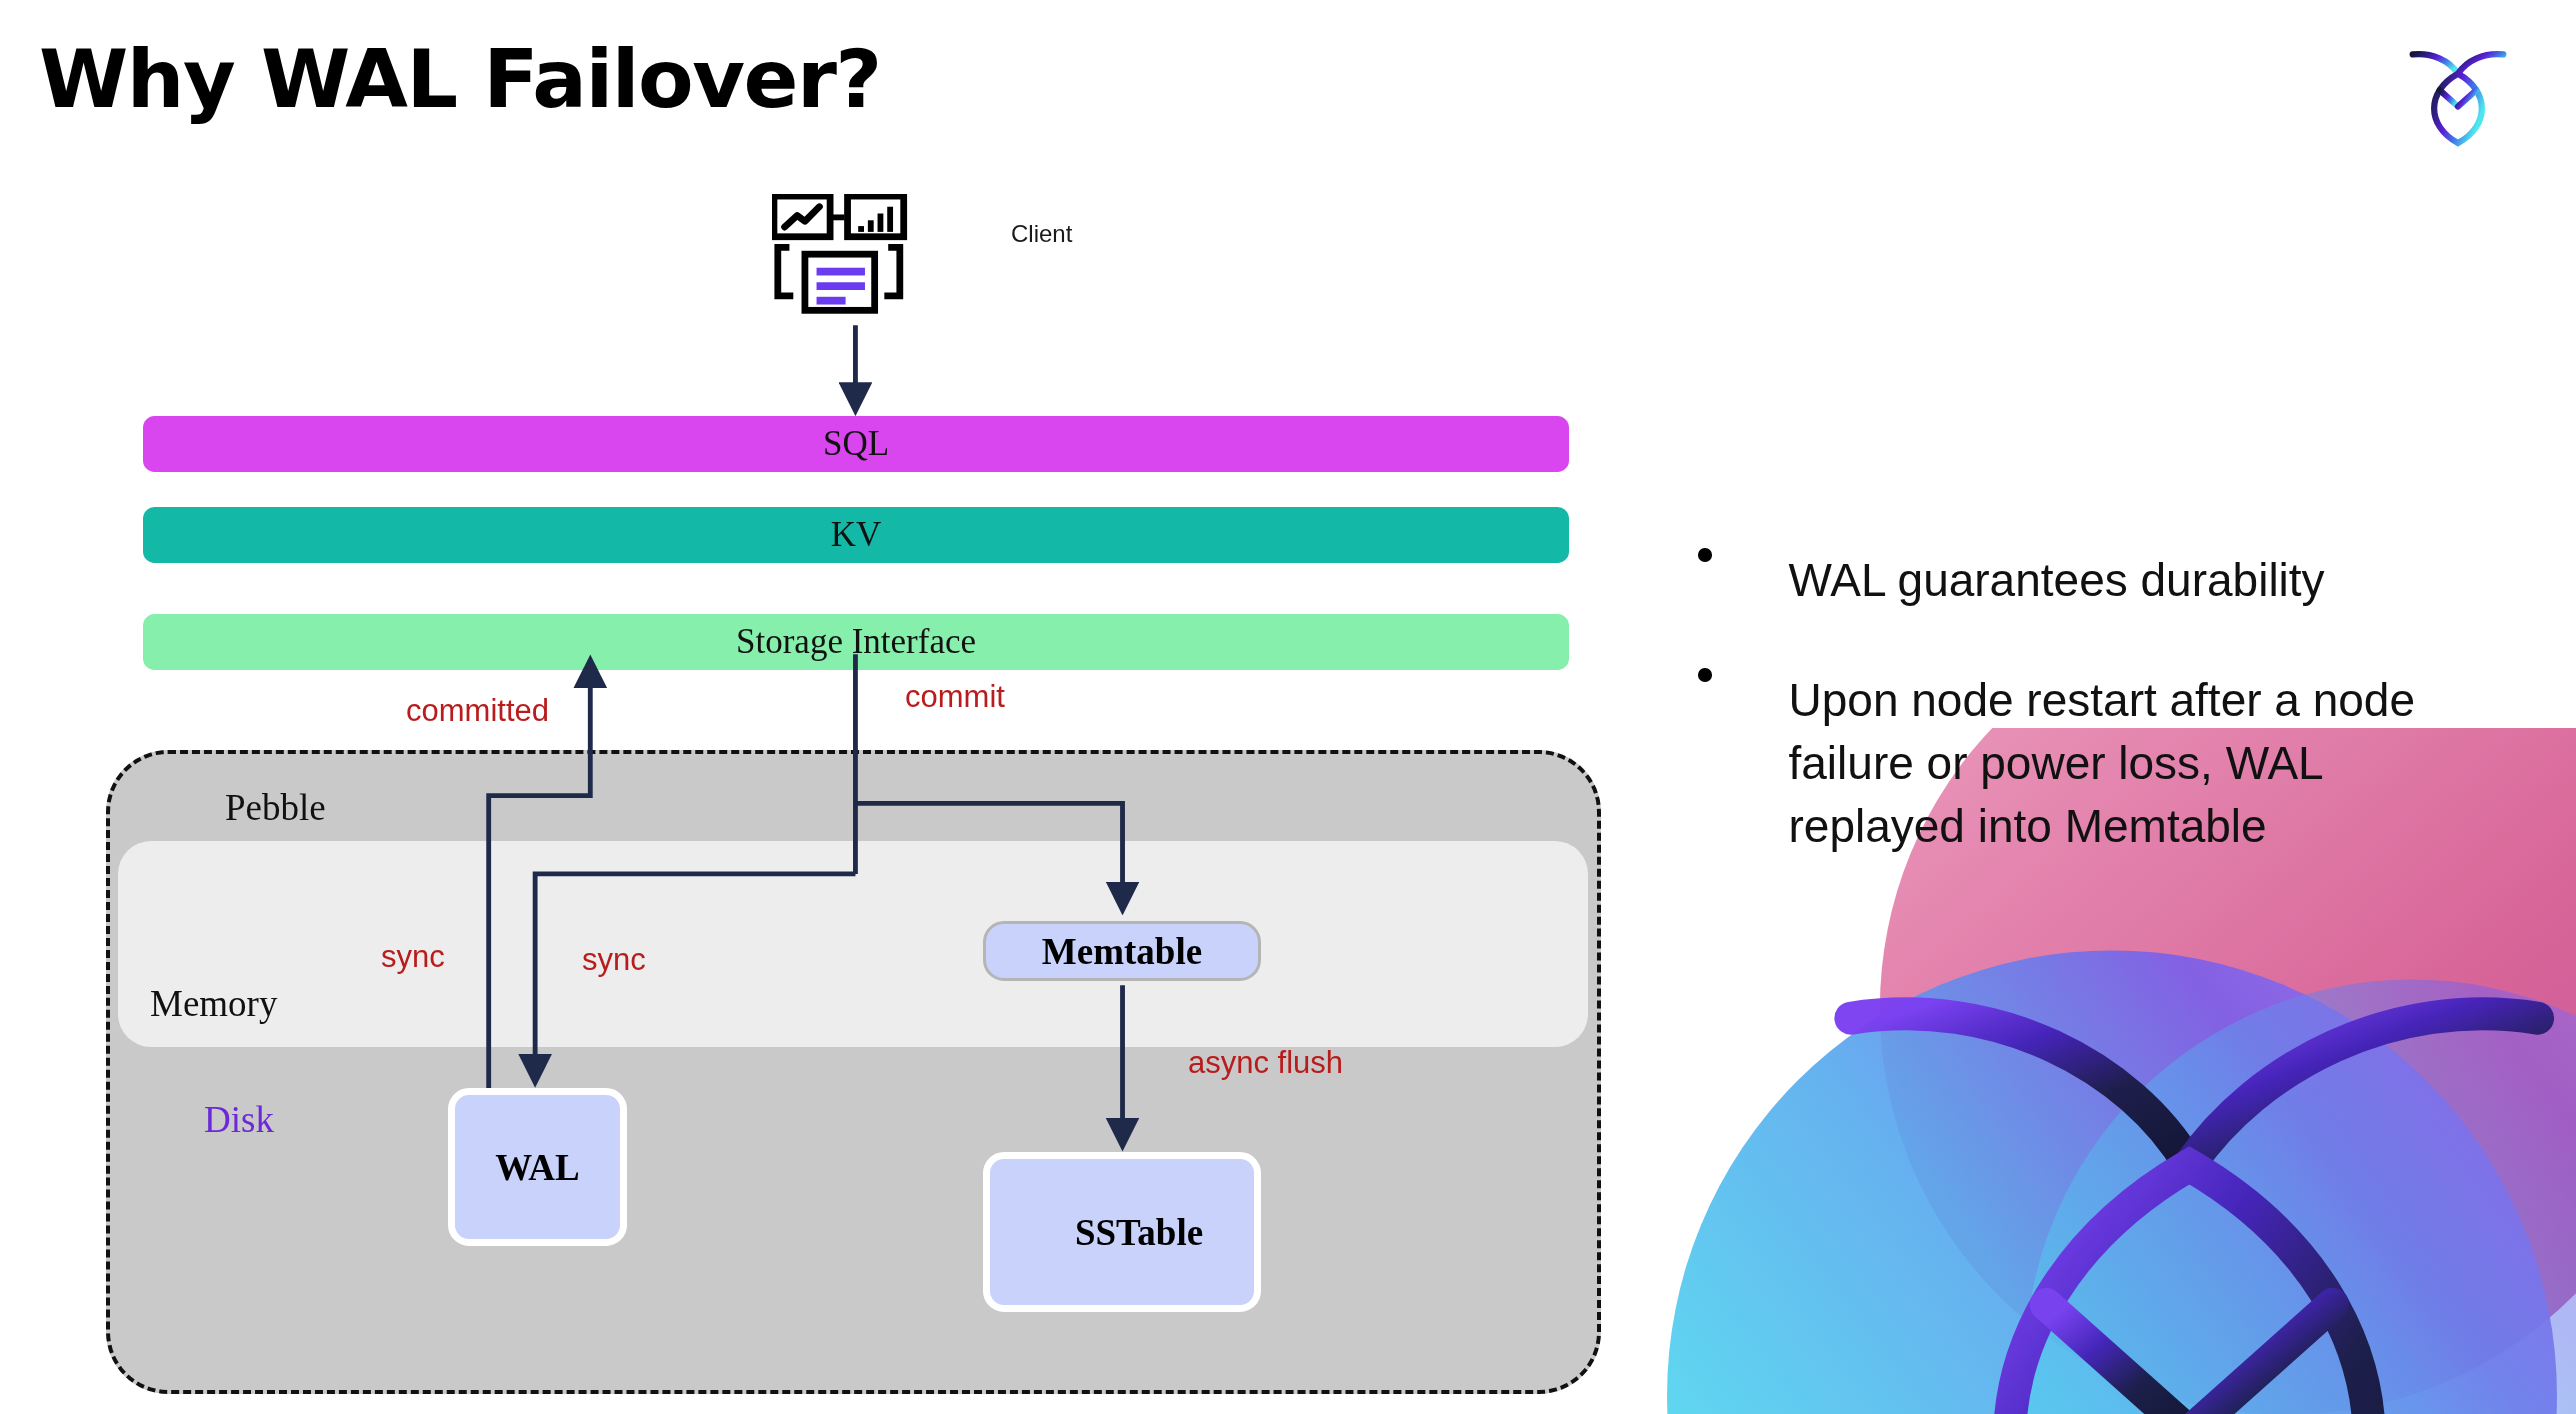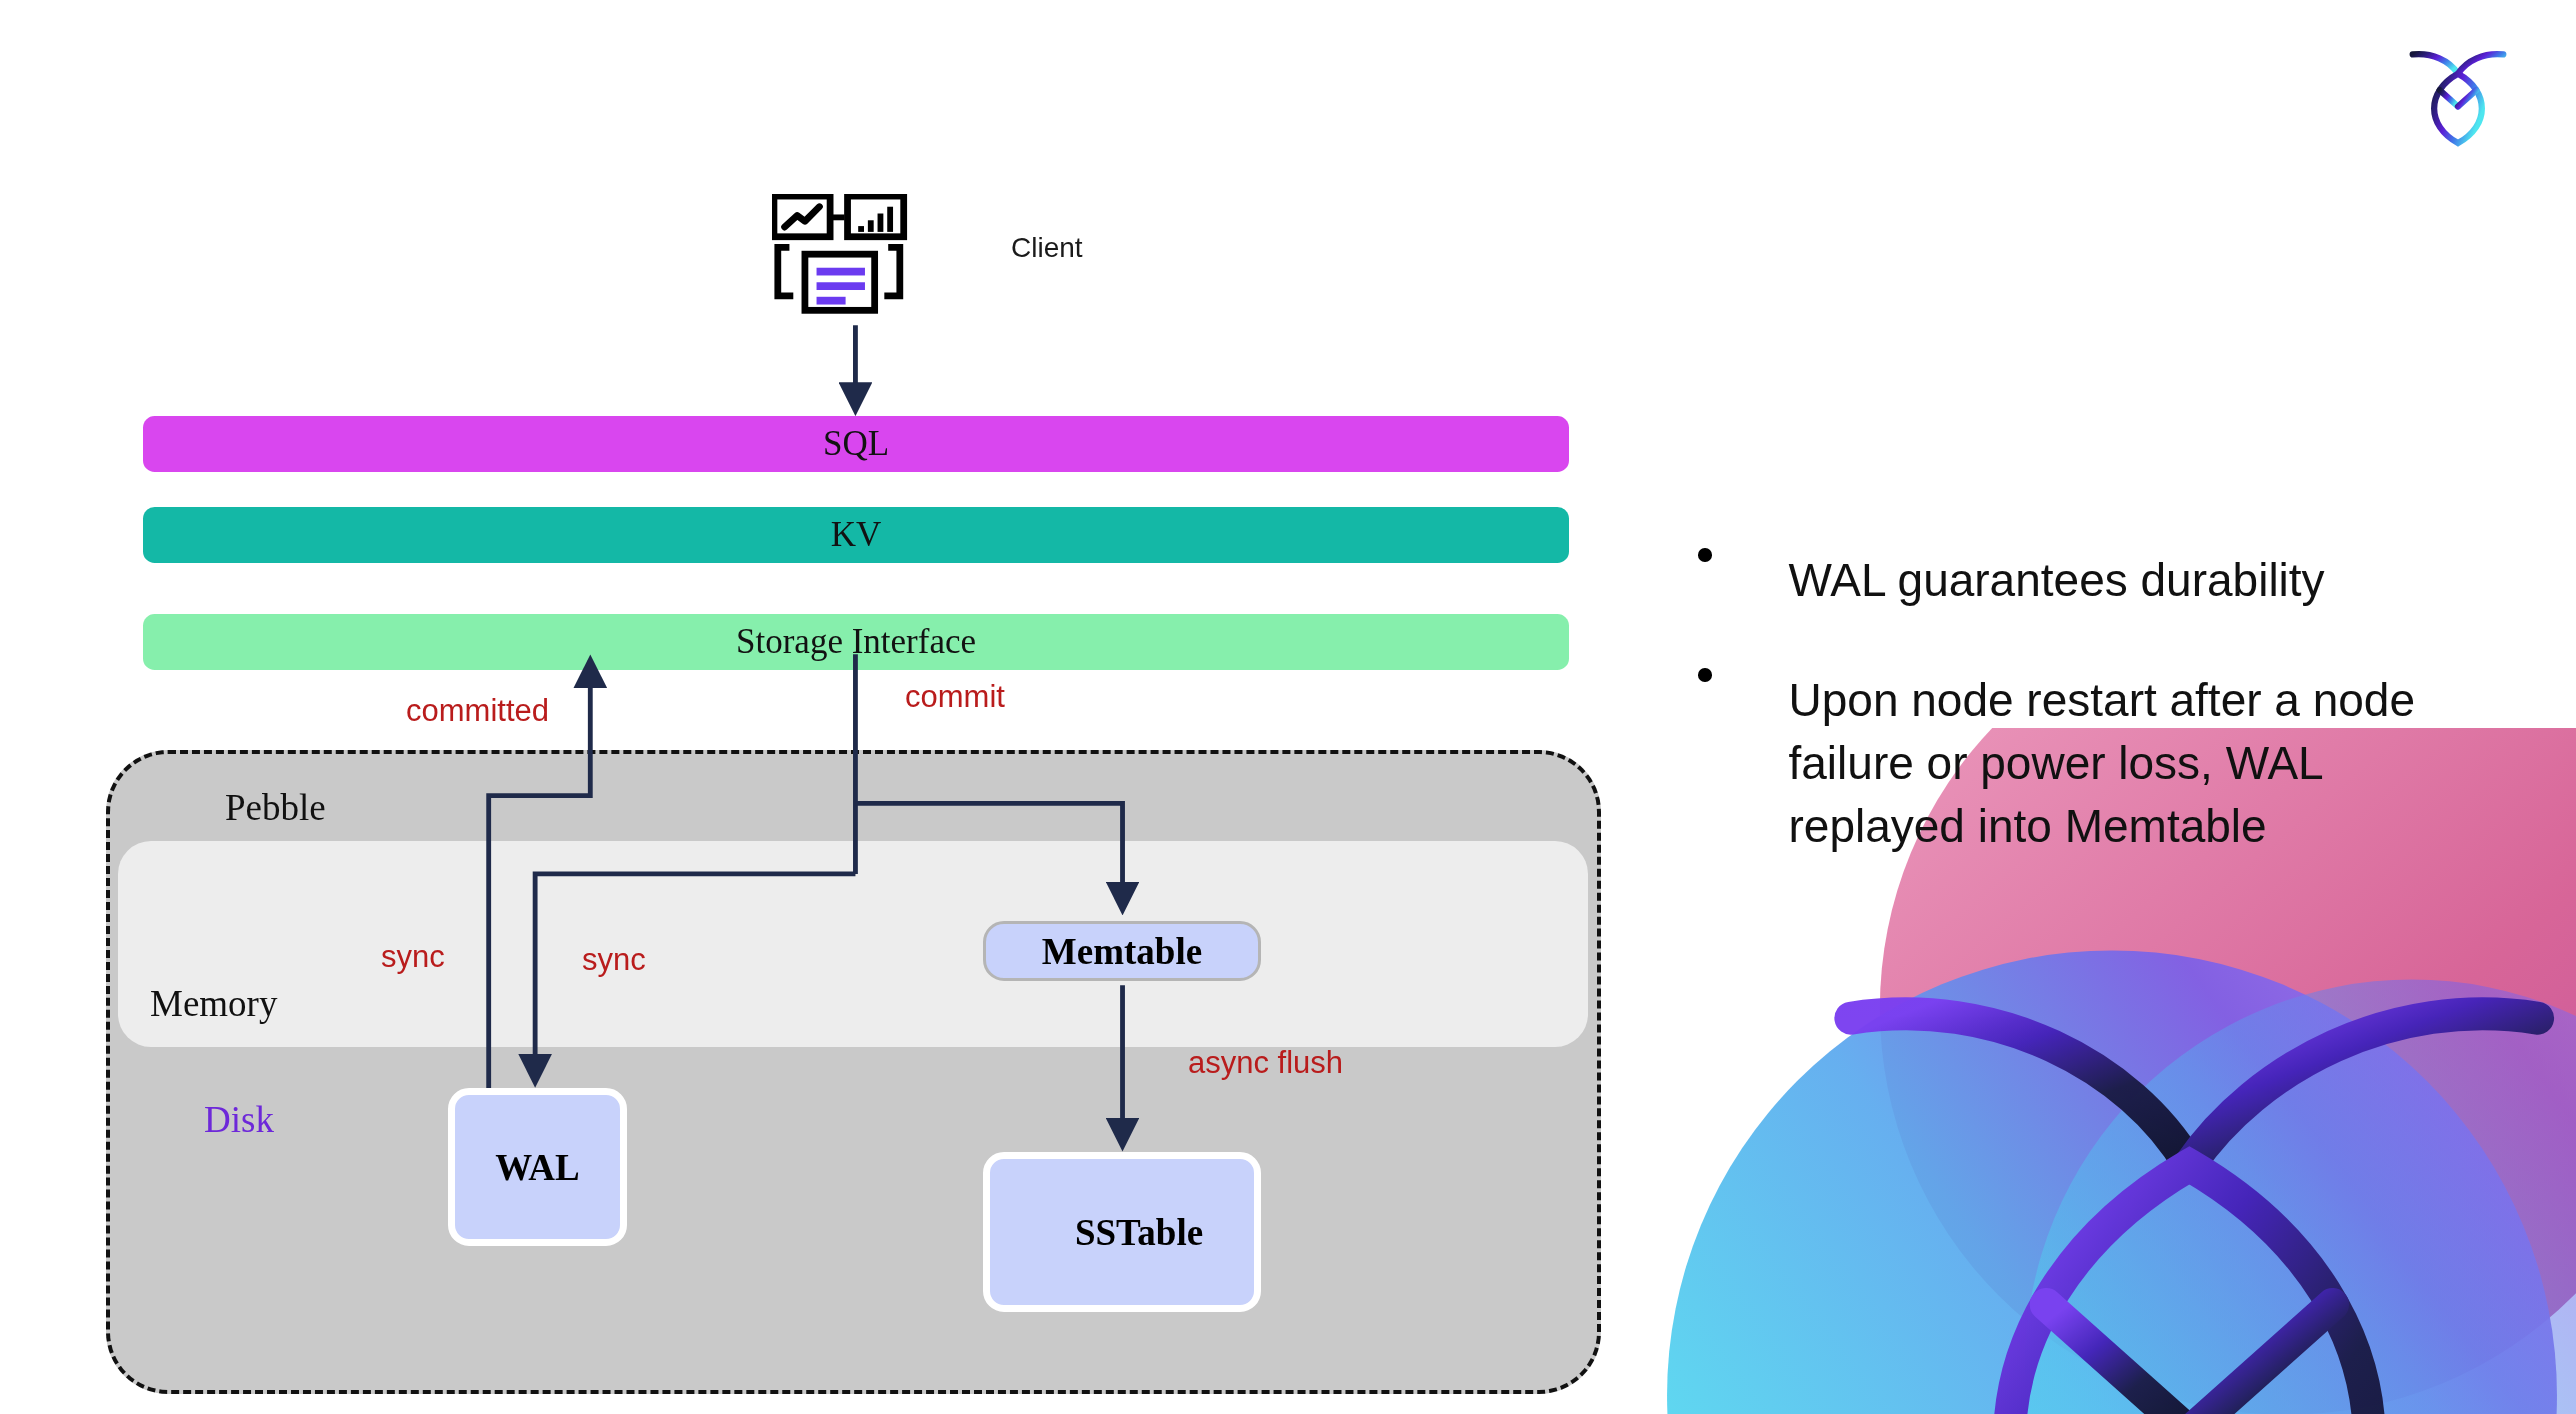--- a/index.html
+++ b/index.html
@@ -61,22 +61,22 @@
   #client-icon {
     position: absolute;
     left: 772px;
     top: 194px;
     width: 153px;
     height: 131px;
   }
   #client-label {
     position: absolute;
     left: 1011px;
-    top: 232px;
-    font-size: 28px;
+    top: 220px;
+    font-size: 24px;
     color: #1a1a1a;
     font-family: "Liberation Sans", sans-serif;
   }
 
   
   .layer-bar {
     position: absolute;
     left: 143px;
     width: 1426px;
     height: 56px;
@@ -219,20 +219,21 @@
     line-height: 1.37;
     color: #111111;
     margin-top: 22px;
   }
 </style>
 </head>
 <body>
 
 <div id="slide">
 
+  <div id="slide-title">Why WAL Failover?</div>
 
   <div id="corner-logo">
     <svg viewBox="0 0 110 115" width="106" height="111" aria-hidden="true">
       <defs>
         <linearGradient id="lg-corner" x1="0" y1="0" x2="1" y2="0.55">
           <stop offset="0%" stop-color="#15163a"></stop>
           <stop offset="22%" stop-color="#2b1e7a"></stop>
           <stop offset="48%" stop-color="#5b1fd6"></stop>
           <stop offset="72%" stop-color="#3f7ae8"></stop>
           <stop offset="100%" stop-color="#4ee6ef"></stop>

